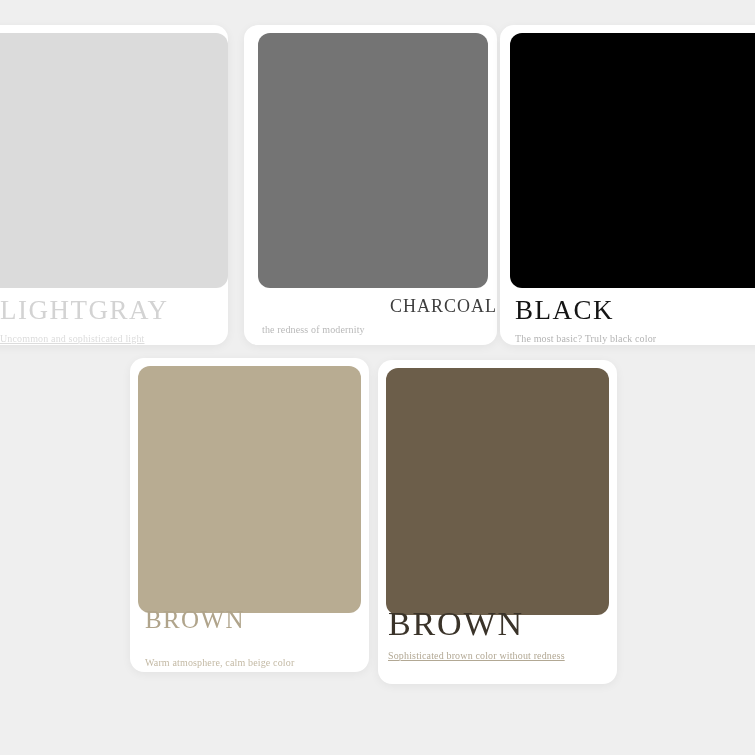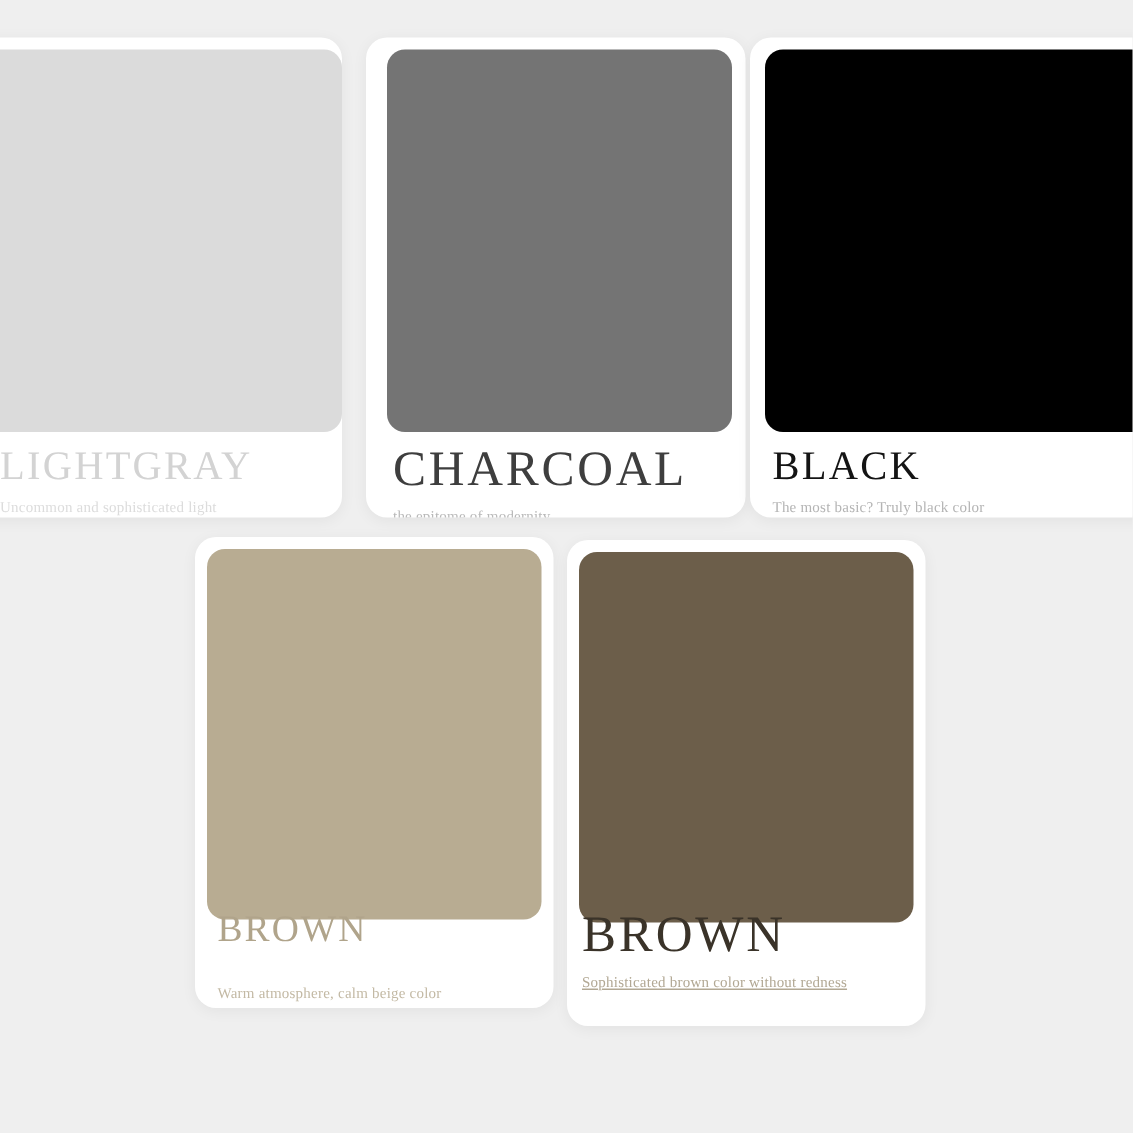--- a/index.html
+++ b/index.html
@@ -89,21 +89,21 @@
     width: 253px;
     height: 320px;
   }
   #card-charcoal .swatch {
     left: 14px;
     top: 8px;
     width: 230px;
     height: 255px;
   }
   #card-charcoal .card-text { left: 18px; top: 272px; }
-  #card-charcoal .card-title { font-size: 33px; }
+  #card-charcoal .card-title { font-size: 18px; text-align: right; }
   #card-charcoal .card-subtitle { margin-top: 9px; }
 
   
   #card-black {
     left: 500px;
     top: 25px;
     width: 269px;
     height: 320px;
     border-radius: 14px 0 0 14px;
   }
@@ -160,29 +160,29 @@
 </style>
 </head>
 <body style="background: rgb(239, 239, 239);">
 
 <div id="palette-board">
 
   <div class="color-card" id="card-lightgray" style="background: rgb(255, 255, 255);">
     <div class="swatch" style="background: rgb(219, 219, 219);"></div>
     <div class="card-text">
       <div class="card-title" style="color: rgb(211, 211, 211);">LIGHTGRAY</div>
-      <div class="card-subtitle" style="color: rgb(220, 220, 220);">Uncommon and sophisticated light</div>
+      <div class="card-subtitle" style="color: rgb(220, 220, 220); text-decoration: underline;">Uncommon and sophisticated light</div>
     </div>
   </div>
 
   <div class="color-card" id="card-charcoal" style="background: rgb(255, 255, 255);">
     <div class="swatch" style="background: rgb(116, 116, 116);"></div>
     <div class="card-text">
       <div class="card-title" style="color: rgb(62, 62, 62);">CHARCOAL</div>
-      <div class="card-subtitle" style="color: rgb(185, 185, 185);">the epitome of modernity</div>
+      <div class="card-subtitle" style="color: rgb(185, 185, 185);">the redness of modernity</div>
     </div>
   </div>
 
   <div class="color-card" id="card-black" style="background: rgb(255, 255, 255);">
     <div class="swatch" style="background: rgb(0, 0, 0);"></div>
     <div class="card-text">
       <div class="card-title" style="color: rgb(20, 20, 20);">BLACK</div>
       <div class="card-subtitle" style="color: rgb(180, 180, 180);">The most basic? Truly black color</div>
     </div>
   </div>

